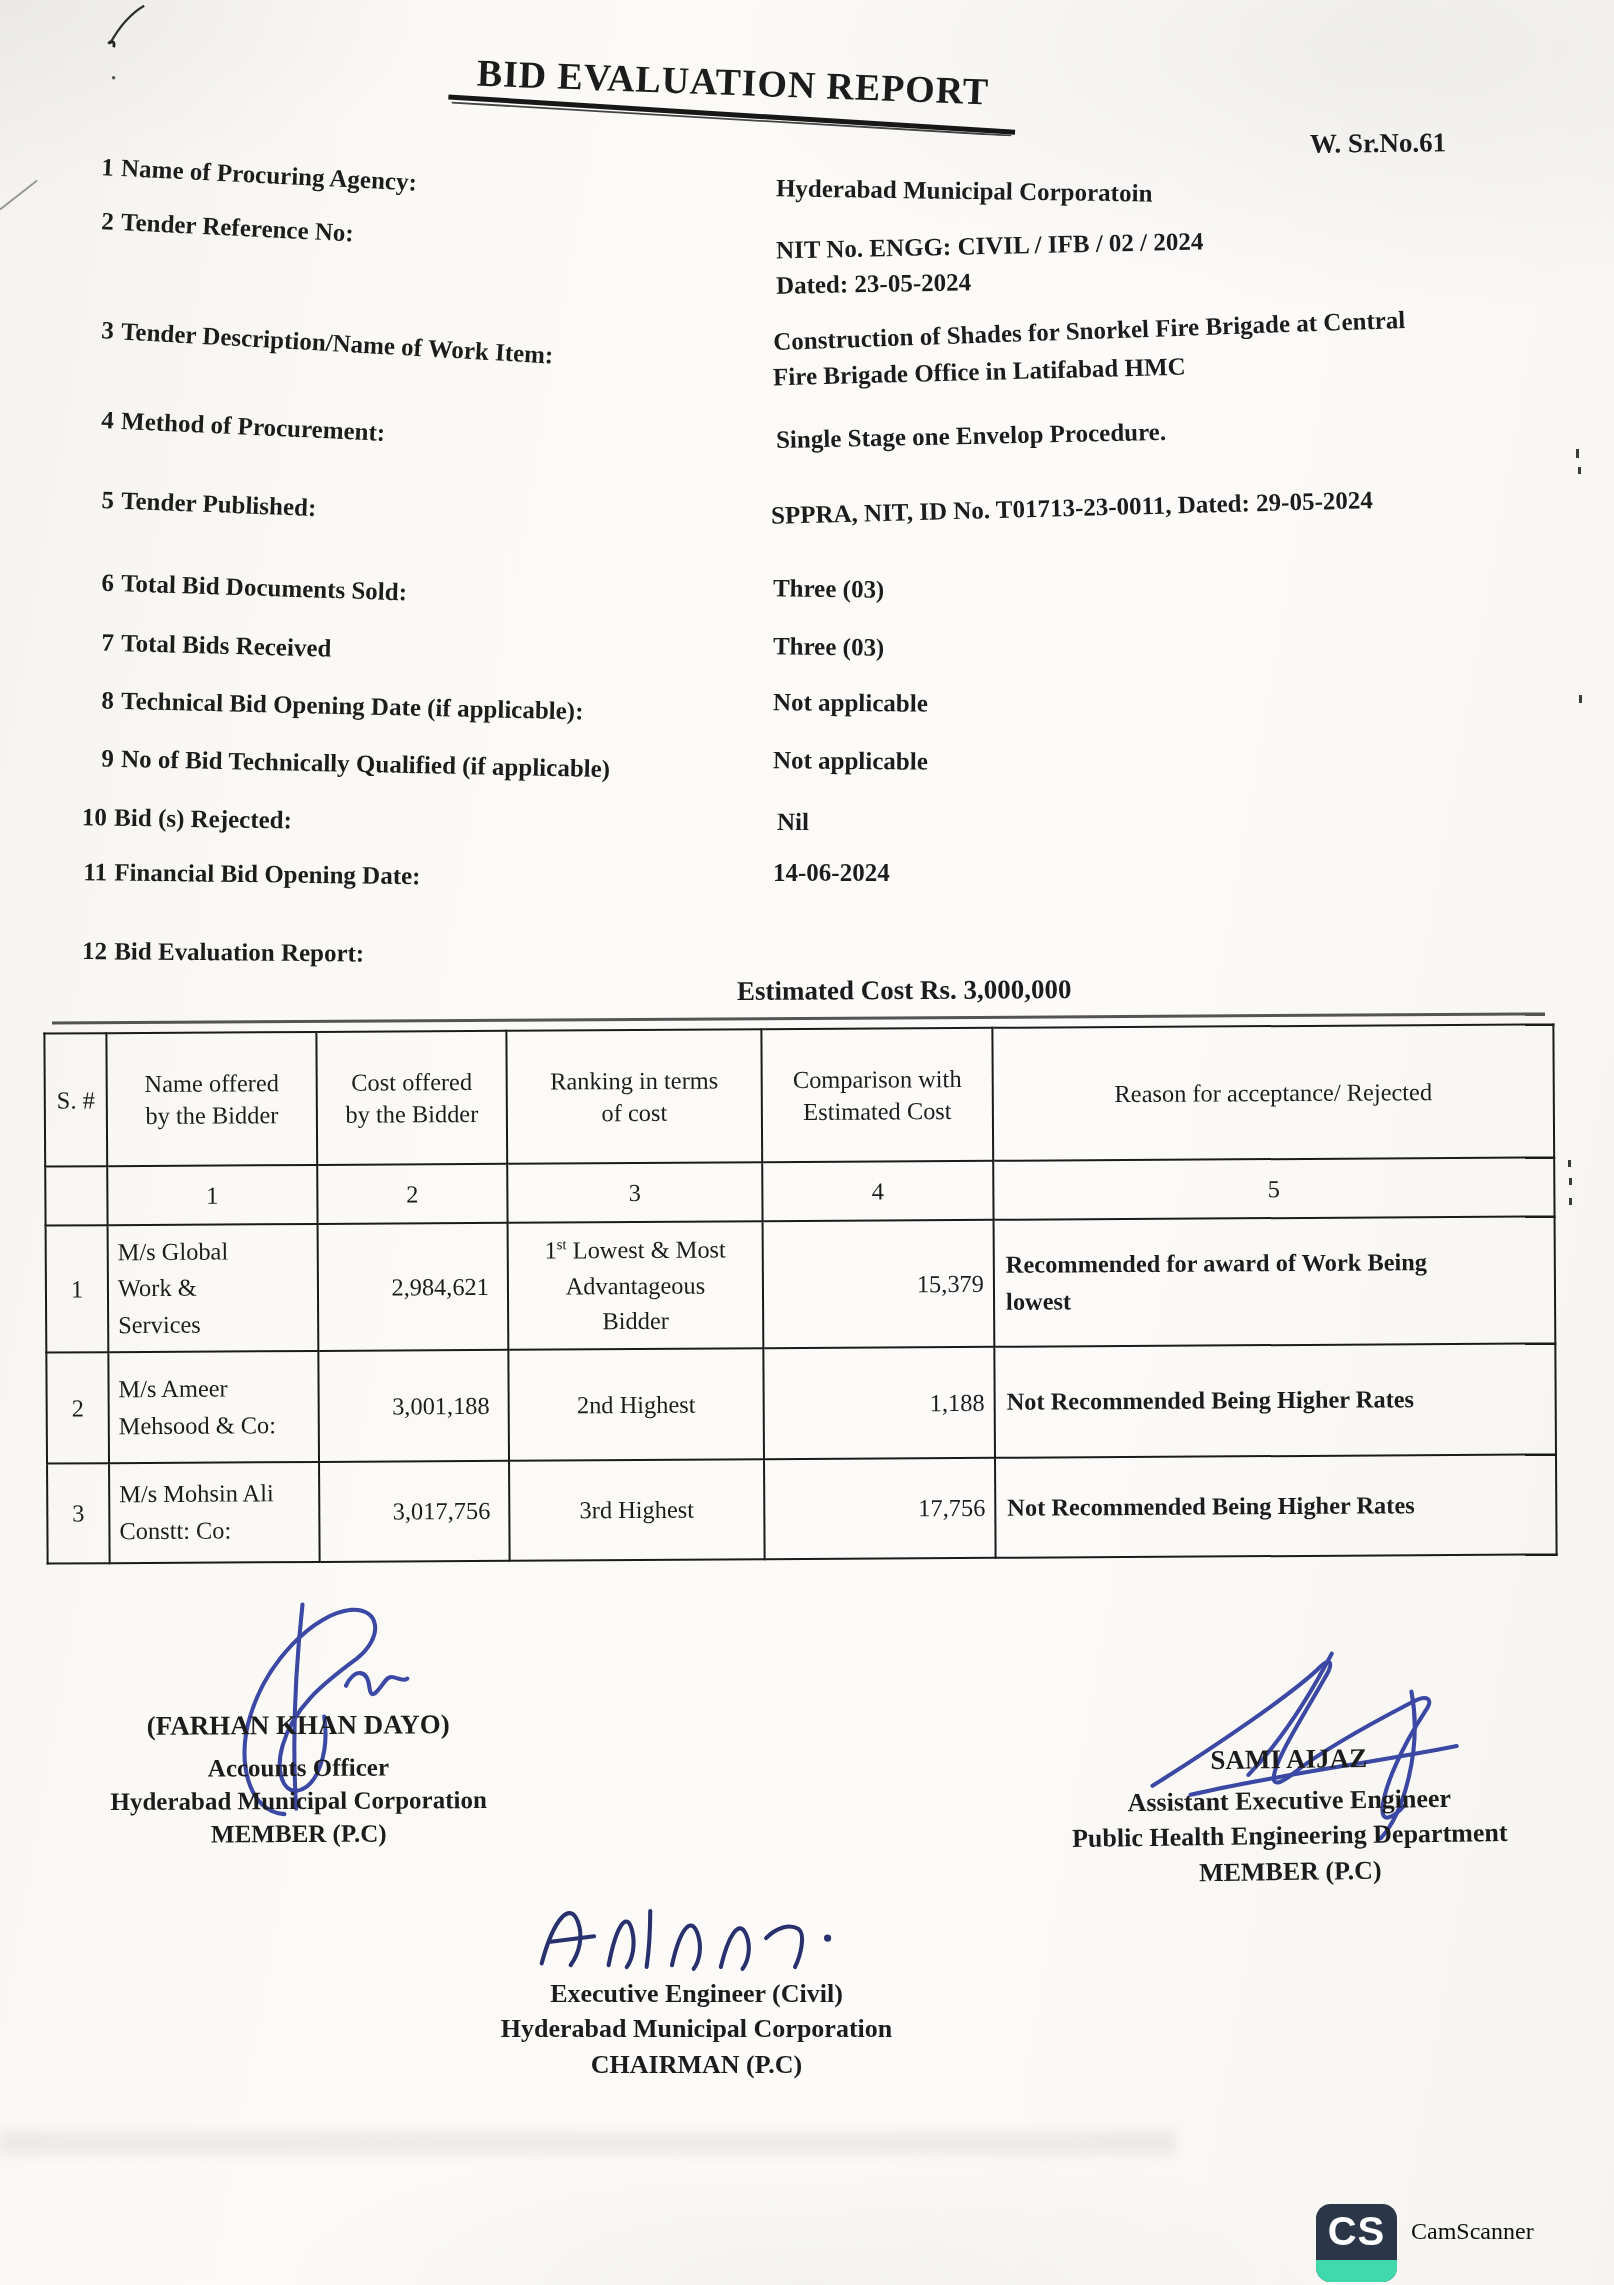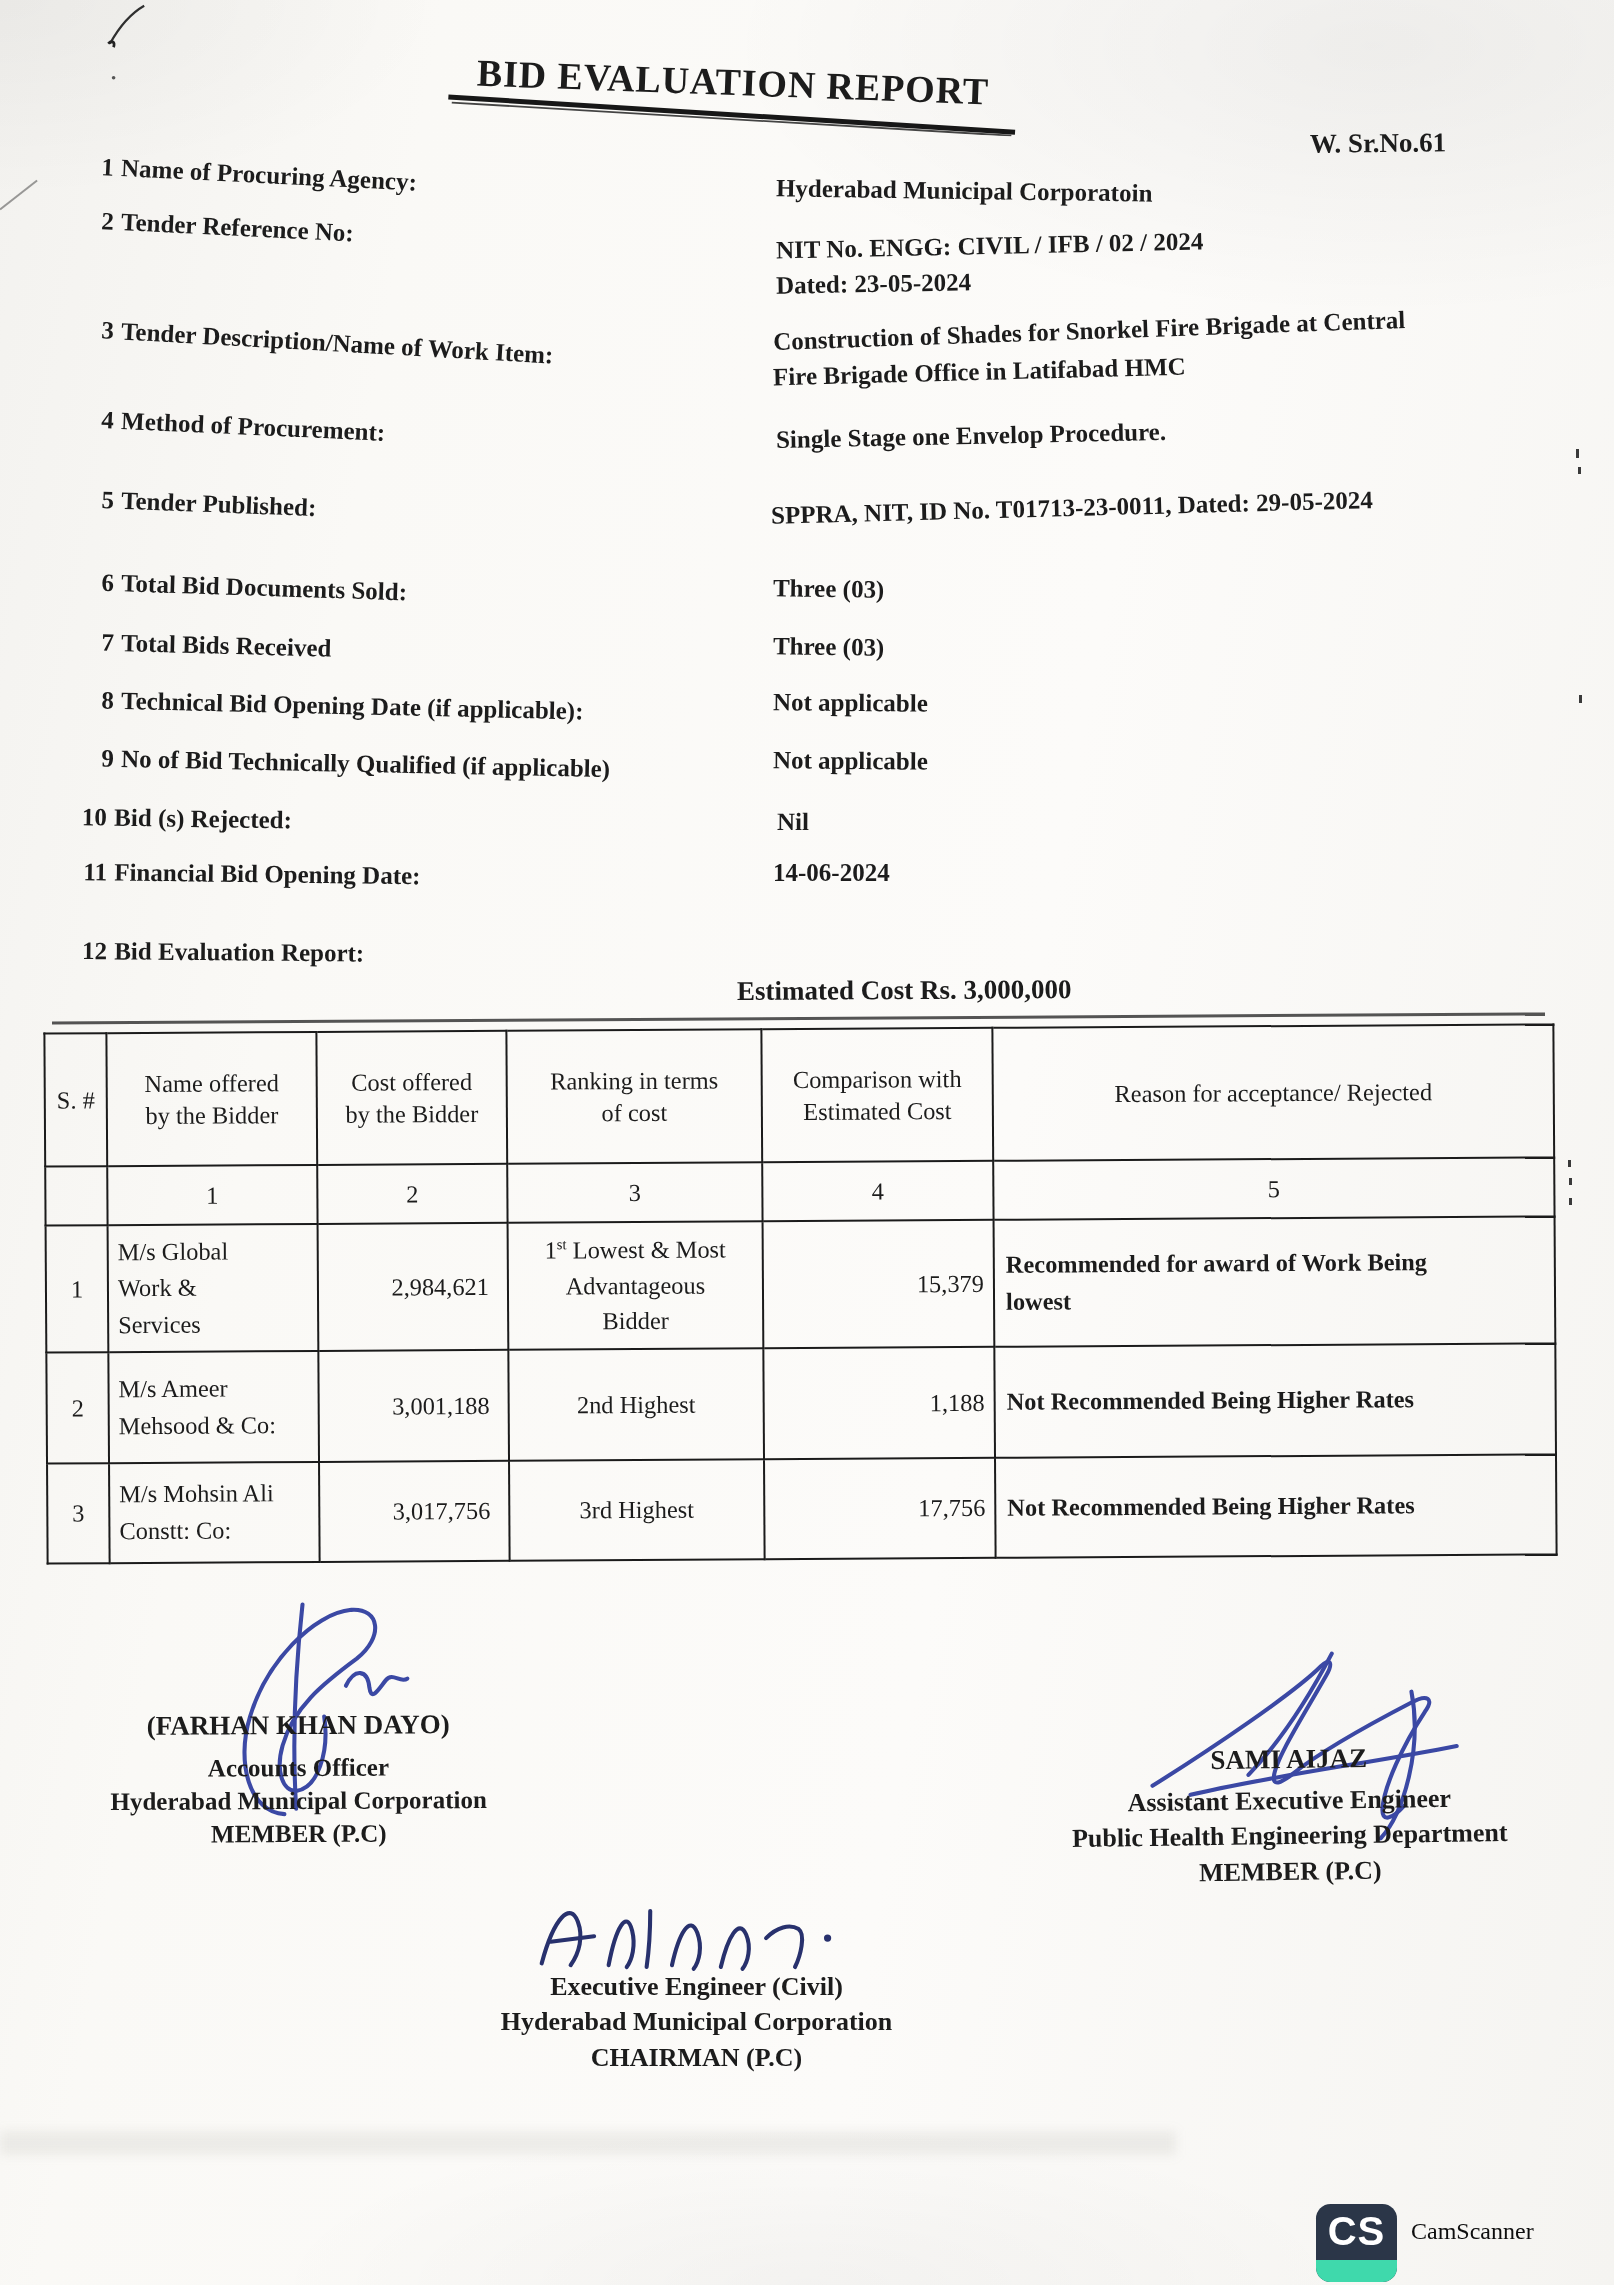--- a/index.html
+++ b/index.html
@@ -201,21 +201,21 @@
       <path d="M88,82 C96,40 108,20 114,44 C118,60 114,76 108,84"></path>
       <path d="M134,22 C134,50 132,70 130,84"></path>
       <path d="M158,82 C166,46 178,26 186,46 C192,62 188,78 182,86"></path>
       <path d="M212,84 C220,50 232,30 240,48 C246,62 242,78 236,86"></path>
       <path d="M262,52 C274,40 288,36 298,42 C306,48 300,72 294,84"></path>
       <circle cx="330" cy="52" r="4" fill="#1d2766" stroke="none"></circle>
     </g>
   </svg>
 
   <div class="abs" style="left:398px;top:1970px;width:597px;">
-    <div class="sigline" style="font-size:26px;margin-top:2px;">Executive Engineer (Civil)</div>
+    <div class="sigline" style="font-size:26px;margin-top:9px;">Executive Engineer (Civil)</div>
     <div class="sigline" style="font-size:26px;margin-top:5.4px;">Hyderabad Municipal Corporation</div>
     <div class="sigline" style="font-size:26px;margin-top:5.4px;">CHAIRMAN (P.C)</div>
   </div>
 
   <svg class="abs" style="left:101px;top:3.6px;" width="54" height="81" viewBox="0 0 60 90">
     <path d="M10,44 C20,26 34,10 48,2" stroke="#2f2f2f" stroke-width="2.5" fill="none"></path>
     <path d="M8,44 C12,40 16,42 14,48" stroke="#222" stroke-width="3" fill="none"></path>
     <circle cx="14" cy="82" r="2" fill="#555"></circle>
   </svg>
   <div class="abs" style="left:-5.4px;top:194px;width:47px;height:1.8px;background:rgba(40,40,40,.45);transform:rotate(-38deg);"></div>

